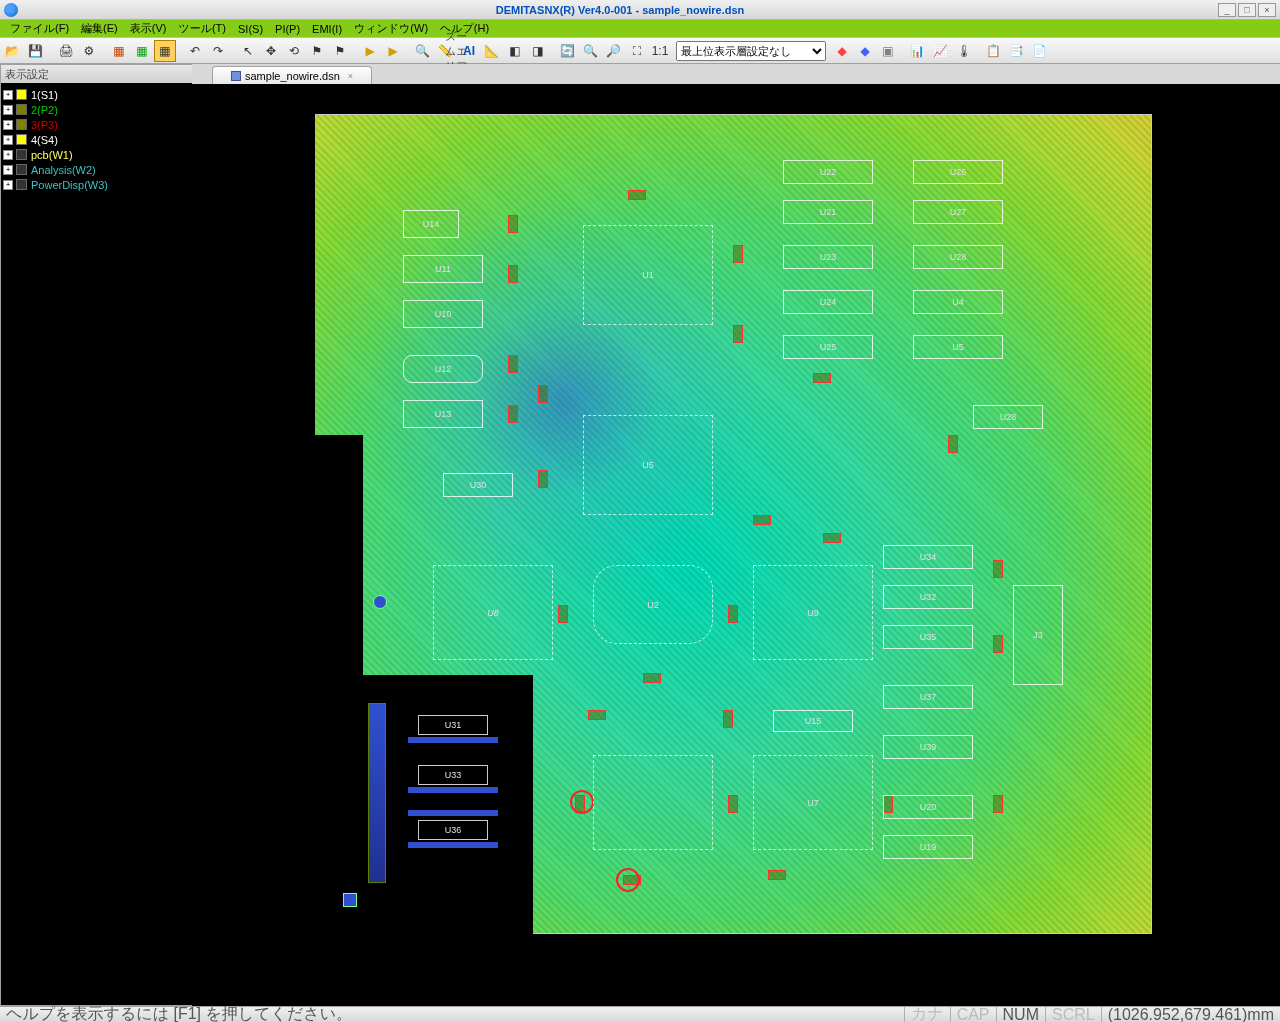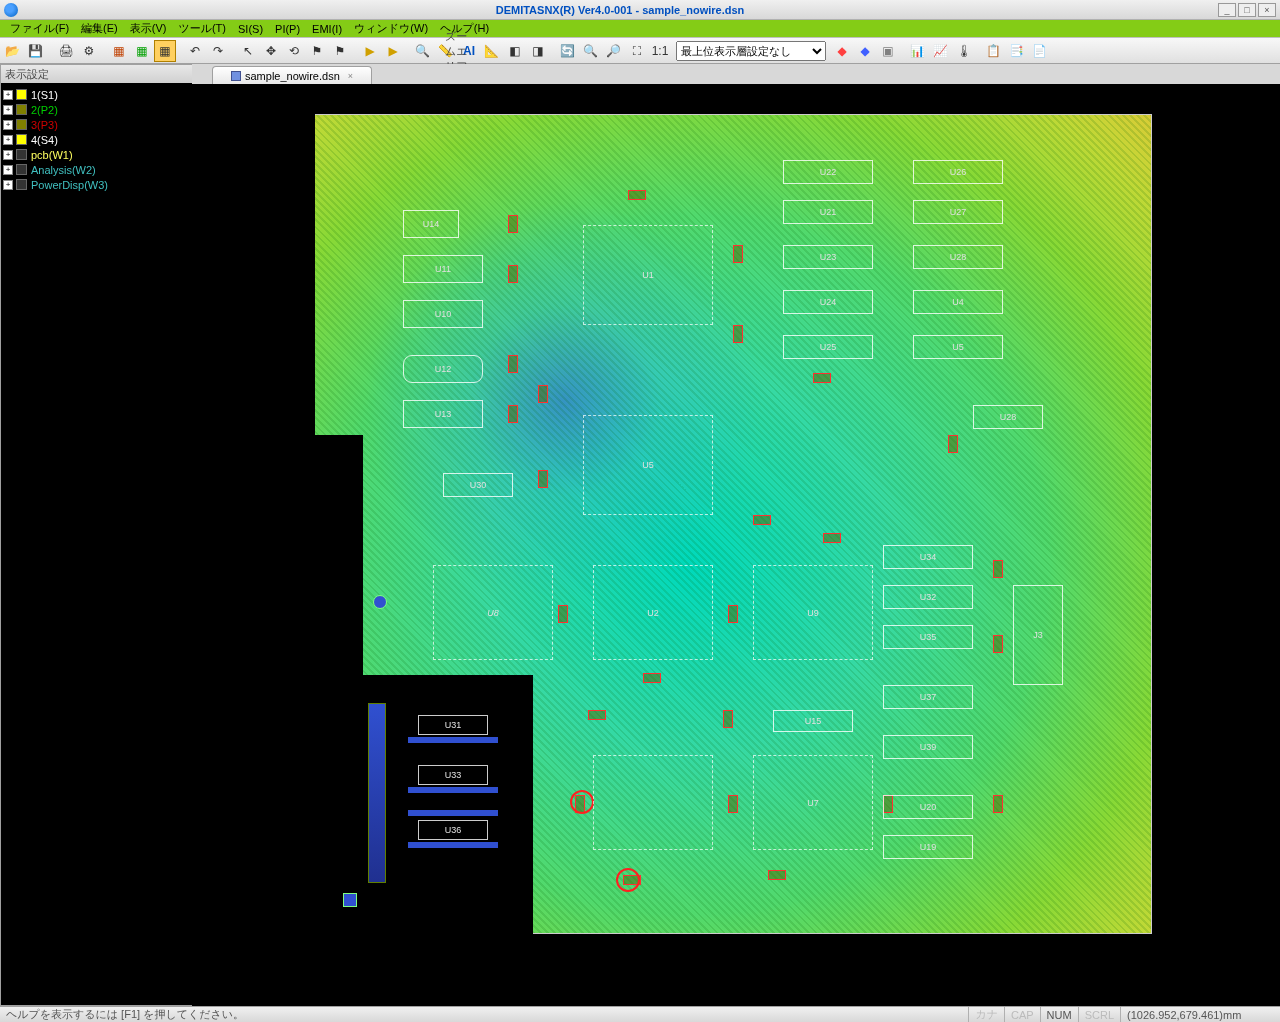--- a/index.html
+++ b/index.html
@@ -59,21 +59,21 @@
   repeating-linear-gradient(45deg, rgba(0,100,0,0.15) 0 2px, transparent 2px 5px);
 }
 .cutout { position:absolute; background:#000; }
 .comp { position:absolute; border:1px dashed rgba(255,255,255,0.7); font-size:9px; color:#e0e0e0; display:flex; align-items:center; justify-content:center; }
 .comp.solid { border:1px solid rgba(255,255,255,0.8); }
 .smallc { position:absolute; width:18px; height:10px; border:1px solid #ff3030; background:rgba(80,100,0,0.5); }
 .smallc.v { width:10px; height:18px; }
 .circle-mark { position:absolute; width:24px; height:24px; border:2px solid #ff2020; border-radius:50%; }
 
 
-.statusbar { position:absolute; left:0; right:0; bottom:0; height:16px; background:linear-gradient(#f0f0f0,#d8d8d8); border-top:1px solid #a0a0a0; display:flex; align-items:center; font-size:11px; color:#555; }
+.statusbar { position:absolute; left:0; right:0; bottom:0; height:16px; background:linear-gradient(#f0f0f0,#d8d8d8); border-top:1px solid #a0a0a0; display:flex; align-items:center; font-size:16px; color:#555; }
 .statusbar .hint { flex:1; padding-left:6px; }
 .statusbar .cell { padding:0 6px; border-left:1px solid #b0b0b0; height:100%; display:flex; align-items:center; }
 .statusbar .cell.dim { color:#bbb; }
 </style>
 </head>
 <body>
 
 <div class="titlebar">
   <div class="icon"></div>
   <div class="title">DEMITASNX(R) Ver4.0-001 - sample_nowire.dsn</div>
@@ -288,21 +288,21 @@
 
       <div class="circle-mark" style="left:257px; top:675px;"></div>
       <div class="circle-mark" style="left:303px; top:753px;"></div>
 
       <div style="position:absolute; left:95px; top:622px; width:90px; height:6px; background:#3050d0;"></div>
       <div style="position:absolute; left:95px; top:672px; width:90px; height:6px; background:#3050d0;"></div>
       <div style="position:absolute; left:95px; top:695px; width:90px; height:6px; background:#3050d0;"></div>
       <div style="position:absolute; left:95px; top:727px; width:90px; height:6px; background:#3050d0;"></div>
     <div class="comp" style="left: 270px; top: 110px; width: 130px; height: 100px;">U1</div>
         <div class="comp" style="left: 270px; top: 300px; width: 130px; height: 100px;">U5</div>
-        <div class="comp" style="left: 280px; top: 450px; width: 120px; height: 95px;">U2</div>
+        <div class="comp" style="left: 280px; top: 450px; width: 120px; height: 79px; border-radius: 24px;">U2</div>
         <div class="comp" style="left: 120px; top: 450px; width: 120px; height: 95px; font-style: italic;">U8</div>
         <div class="comp" style="left: 440px; top: 450px; width: 120px; height: 95px;">U9</div>
         <div class="comp" style="left: 440px; top: 640px; width: 120px; height: 95px;">U7</div>
         <div class="comp" style="left: 280px; top: 640px; width: 120px; height: 95px;"></div>
         <div class="comp solid" style="left: 90px; top: 95px; width: 56px; height: 28px;">U14</div>
         <div class="comp solid" style="left: 90px; top: 140px; width: 80px; height: 28px;">U11</div>
         <div class="comp solid" style="left: 90px; top: 185px; width: 80px; height: 28px;">U10</div>
         <div class="comp solid" style="left: 90px; top: 240px; width: 80px; height: 28px; border-radius: 9px;">U12</div>
         <div class="comp solid" style="left: 90px; top: 285px; width: 80px; height: 28px;">U13</div>
         <div class="comp solid" style="left: 130px; top: 358px; width: 70px; height: 24px;">U30</div>

